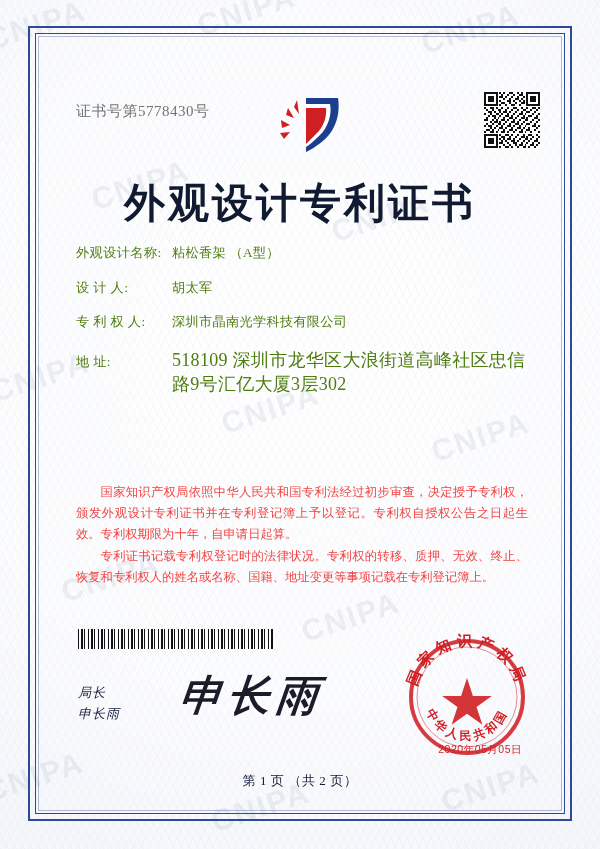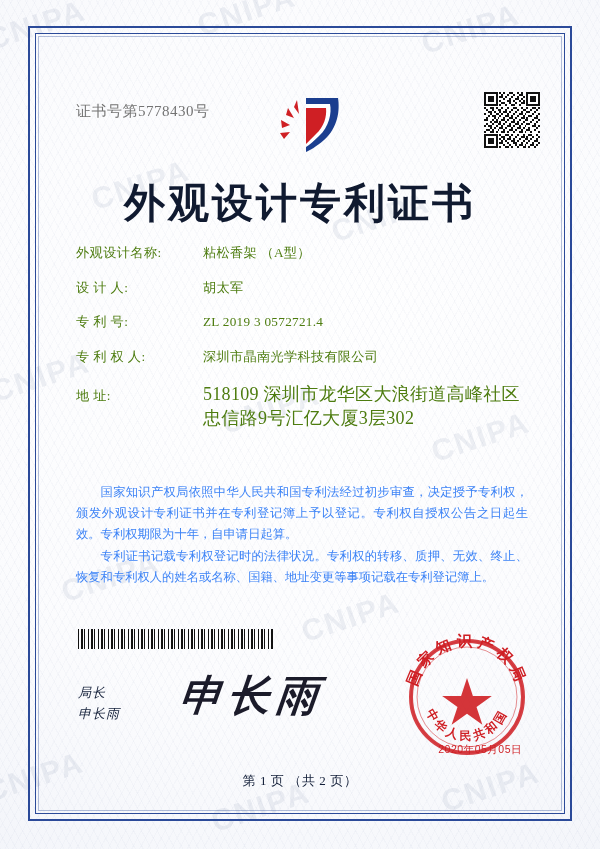--- a/index.html
+++ b/index.html
@@ -122,37 +122,36 @@
     color: #4d7c0f;
   }
   .flabel {
     width: 96px;
     flex: 0 0 96px;
     letter-spacing: 0.4px;
   }
   .fvalue {
     flex: 1;
     letter-spacing: 0.3px;
-    margin-left: 31px;
   }
   .fvalue.small { font-size: 18px; }
   .inline-label {
     margin-left: 22px;
     letter-spacing: 0.4px;
   }
   .inline-value { margin-left: 8px; }
 
   
   .paras {
     position: absolute;
     left: 28px; top: 436px;
     width: 452px;
     font-size: 12.3px;
     line-height: 21px;
-    color: #3b82f6;
+    color: #ef4444;
     text-align: justify;
   }
   .paras p {
     margin: 0 0 1px 0;
     text-indent: 2em;
   }
 
   
   .barcode {
     position: absolute;
@@ -498,24 +497,20 @@
       <div class="frow">
         <div class="flabel">外观设计名称:</div>
         <div class="fvalue">粘松香架 （A型）</div>
       </div>
 
       <div class="frow">
         <div class="flabel">设 计 人:</div>
         <div class="fvalue">胡太军</div>
       </div>
 
-      <div class="frow">
-        <div class="flabel">专 利 号:</div>
-        <div class="fvalue">ZL 2019 3 0572721.4</div>
-      </div>
 
 
       <div class="frow">
         <div class="flabel">专 利 权 人:</div>
         <div class="fvalue">深圳市晶南光学科技有限公司</div>
       </div>
 
       <div class="frow">
         <div class="flabel">地        址:</div>
         <div class="fvalue small">518109 深圳市龙华区大浪街道高峰社区忠信路9号汇亿大厦3层302</div>

